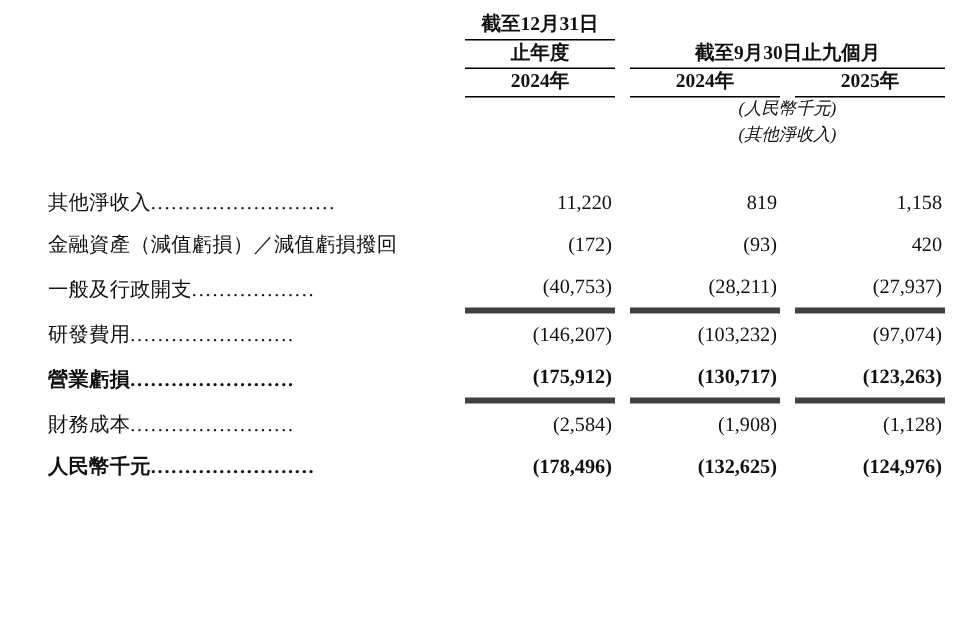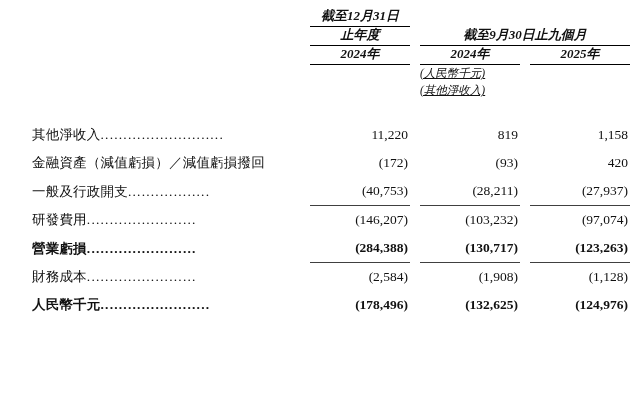--- a/index.html
+++ b/index.html
@@ -36,33 +36,31 @@
     font-weight: normal;
   }
 
   
   .hdr-txt {
     font-size: 13px;
     text-align: center;
     line-height: 15px;
     padding-bottom: 3px;
     white-space: nowrap;
-    font-style: italic;
   }
   .hdr-txt.b { font-weight: bold; }
   .rule-bottom { border-bottom: 1px solid #000; }
 
   .note {
     font-size: 11.5px;
-    text-align: left;
+    text-align: center;
     font-style: italic;
     line-height: 16px;
     padding-bottom: 1px;
     white-space: nowrap;
-    text-decoration: underline;
   }
 
   
   .spacer-row td { height: 22px; }
 
   .lbl {
     font-size: 13.5px;
     line-height: 28px;
     white-space: nowrap;
     overflow: hidden;
@@ -78,21 +76,21 @@
     line-height: 28px;
     text-align: right;
     white-space: nowrap;
     padding-right: 2px;
   }
   .bold .lbl, .bold .num, .num.bold, .lbl.bold { font-weight: bold; }
 
   tr.bold td { font-weight: bold; }
 
   
-  td.top-rule { border-top: 1px solid #404040; }
+  td.top-rule { border-top: 4px solid #404040; }
   td.dbl-rule {
     border-top: 1px solid #000;
     border-bottom: 3px double #000;
   }
 </style>
 </head>
 <body>
 
 <div class="sheet">
   <table class="fin">
@@ -183,21 +181,21 @@
         <tr>
           <td class="lbl"><span class="txt">研發費用</span><span class="dots">........................</span></td>
           <td class="num top-rule">(146,207)</td>
           <td></td>
           <td class="num top-rule">(103,232)</td>
           <td></td>
           <td class="num top-rule">(97,074)</td>
         </tr>
         <tr class="bold">
           <td class="lbl"><span class="txt">營業虧損</span><span class="dots">........................</span></td>
-          <td class="num">(284,388)</td>
+          <td class="num">(175,912)</td>
           <td></td>
           <td class="num">(130,717)</td>
           <td></td>
           <td class="num">(123,263)</td>
         </tr>
         <tr>
           <td class="lbl"><span class="txt">財務成本</span><span class="dots">........................</span></td>
           <td class="num top-rule">(2,584)</td>
           <td></td>
           <td class="num top-rule">(1,908)</td>

